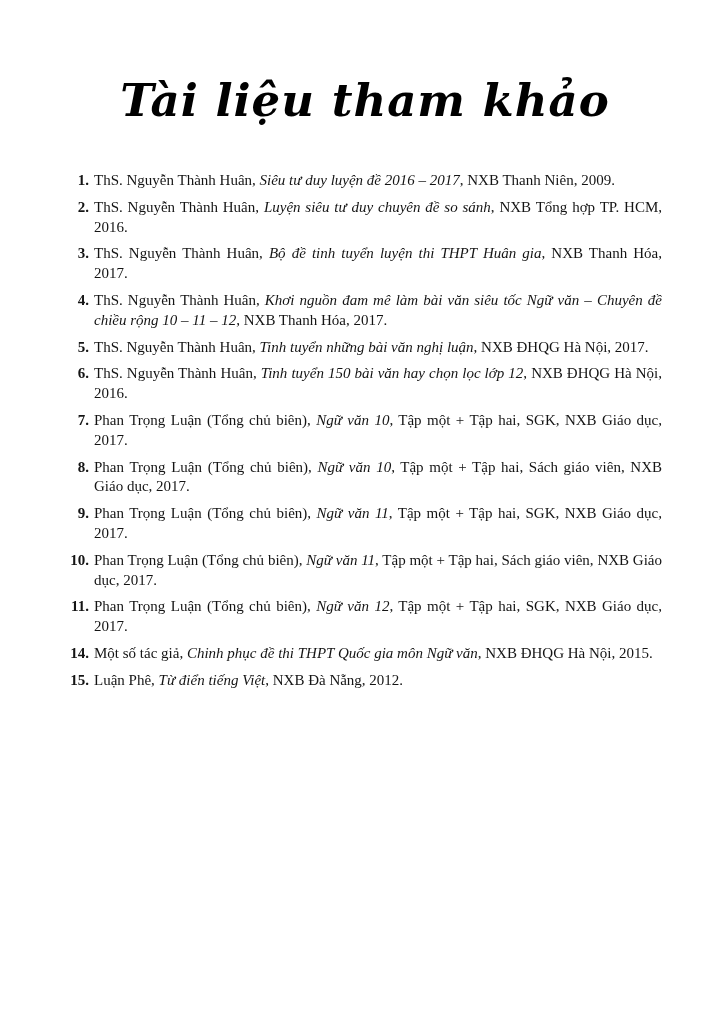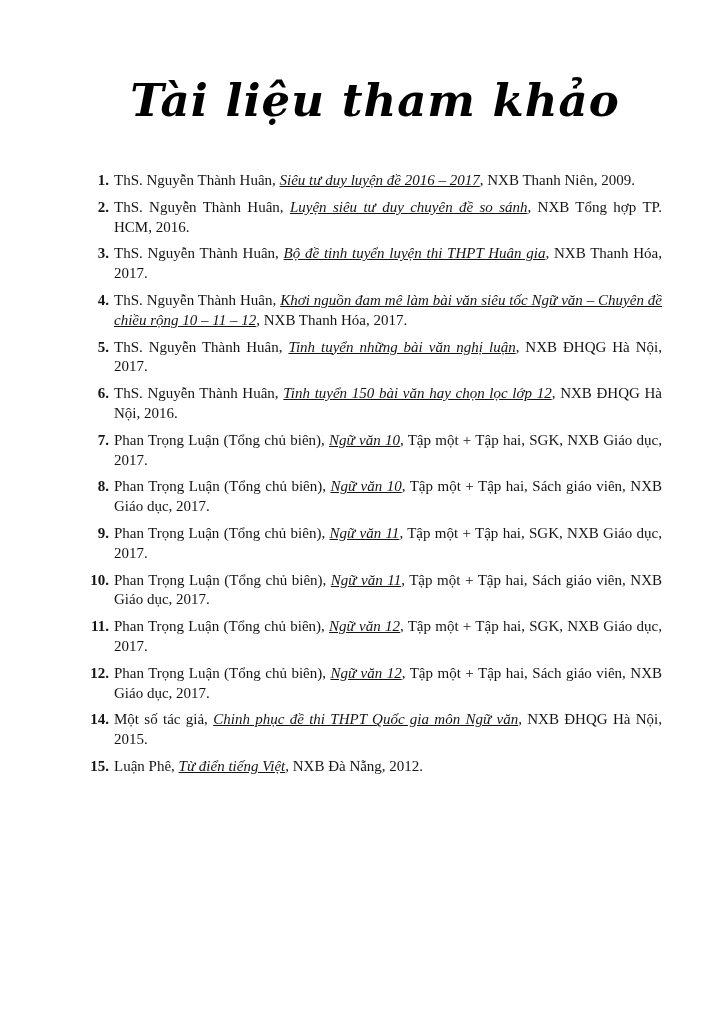--- a/index.html
+++ b/index.html
@@ -6,21 +6,21 @@
     margin: 0;
     padding: 0;
     background: #ffffff;
   }
   .page {
     width: 718px;
     height: 1020px;
     margin: 0 auto;
     background: #ffffff;
     box-sizing: border-box;
-    padding: 58px 56px 20px 88px;
+    padding: 58px 56px 20px 68px;
     font-family: "Liberation Serif", serif;
     color: #141414;
     overflow: hidden;
   }
   .doc-title {
     text-align: center;
     font-family: "DejaVu Serif", serif;
     font-style: italic;
     font-weight: bold;
     font-size: 45px;
@@ -41,38 +41,36 @@
   .ref-num {
     position: absolute;
     left: 0;
     top: 0;
     width: 21px;
     text-align: right;
     font-weight: bold;
   }
   .ref em {
     font-style: italic;
-    text-decoration: underline;
   }
 </style>
 </head>
 <body>
 
 <div class="page">
   <h1 class="doc-title">Tài liệu tham khảo</h1>
 
   <div class="refs" id="refs">
       <div class="ref"><span class="ref-num">1.</span><span>ThS. Nguyễn Thành Huân, </span><em>Siêu tư duy luyện đề 2016 – 2017</em><span>, NXB Thanh Niên, 2009.</span></div>
       <div class="ref"><span class="ref-num">2.</span><span>ThS. Nguyễn Thành Huân, </span><em>Luyện siêu tư duy chuyên đề so sánh</em><span>, NXB Tổng hợp TP. HCM, 2016.</span></div>
       <div class="ref"><span class="ref-num">3.</span><span>ThS. Nguyễn Thành Huân, </span><em>Bộ đề tinh tuyển luyện thi THPT Huân gia</em><span>, NXB Thanh Hóa, 2017.</span></div>
       <div class="ref"><span class="ref-num">4.</span><span>ThS. Nguyễn Thành Huân, </span><em>Khơi nguồn đam mê làm bài văn siêu tốc Ngữ văn – Chuyên đề chiều rộng 10 – 11 – 12</em><span>, NXB Thanh Hóa, 2017.</span></div>
       <div class="ref"><span class="ref-num">5.</span><span>ThS. Nguyễn Thành Huân, </span><em>Tinh tuyển những bài văn nghị luận</em><span>, NXB ĐHQG Hà Nội, 2017.</span></div>
       <div class="ref"><span class="ref-num">6.</span><span>ThS. Nguyễn Thành Huân, </span><em>Tinh tuyển 150 bài văn hay chọn lọc lớp 12</em><span>, NXB ĐHQG Hà Nội, 2016.</span></div>
       <div class="ref"><span class="ref-num">7.</span><span>Phan Trọng Luận (Tổng chủ biên), </span><em>Ngữ văn 10</em><span>, Tập một + Tập hai, SGK, NXB Giáo dục, 2017.</span></div>
       <div class="ref"><span class="ref-num">8.</span><span>Phan Trọng Luận (Tổng chủ biên), </span><em>Ngữ văn 10</em><span>, Tập một + Tập hai, Sách giáo viên, NXB Giáo dục, 2017.</span></div>
       <div class="ref"><span class="ref-num">9.</span><span>Phan Trọng Luận (Tổng chủ biên), </span><em>Ngữ văn 11</em><span>, Tập một + Tập hai, SGK, NXB Giáo dục, 2017.</span></div>
       <div class="ref"><span class="ref-num">10.</span><span>Phan Trọng Luận (Tổng chủ biên), </span><em>Ngữ văn 11</em><span>, Tập một + Tập hai, Sách giáo viên, NXB Giáo dục, 2017.</span></div>
       <div class="ref"><span class="ref-num">11.</span><span>Phan Trọng Luận (Tổng chủ biên), </span><em>Ngữ văn 12</em><span>, Tập một + Tập hai, SGK, NXB Giáo dục, 2017.</span></div>
-      <div class="ref"><span class="ref-num">12.</span><span>Phan Trọng Luận (Tổng chủ biên), </span><em>Ngữ văn 12</em><span>, Tập một + Tập hai, Sách giáo viên, NXB Giáo dục, 2017.</span></div>
       <div class="ref"><span class="ref-num">14.</span><span>Một số tác giả, </span><em>Chinh phục đề thi THPT Quốc gia môn Ngữ văn</em><span>, NXB ĐHQG Hà Nội, 2015.</span></div>
       <div class="ref"><span class="ref-num">15.</span><span>Luận Phê, </span><em>Từ điển tiếng Việt</em><span>, NXB Đà Nẵng, 2012.</span></div>
     </div>
 </div>
 
 </body></html>

